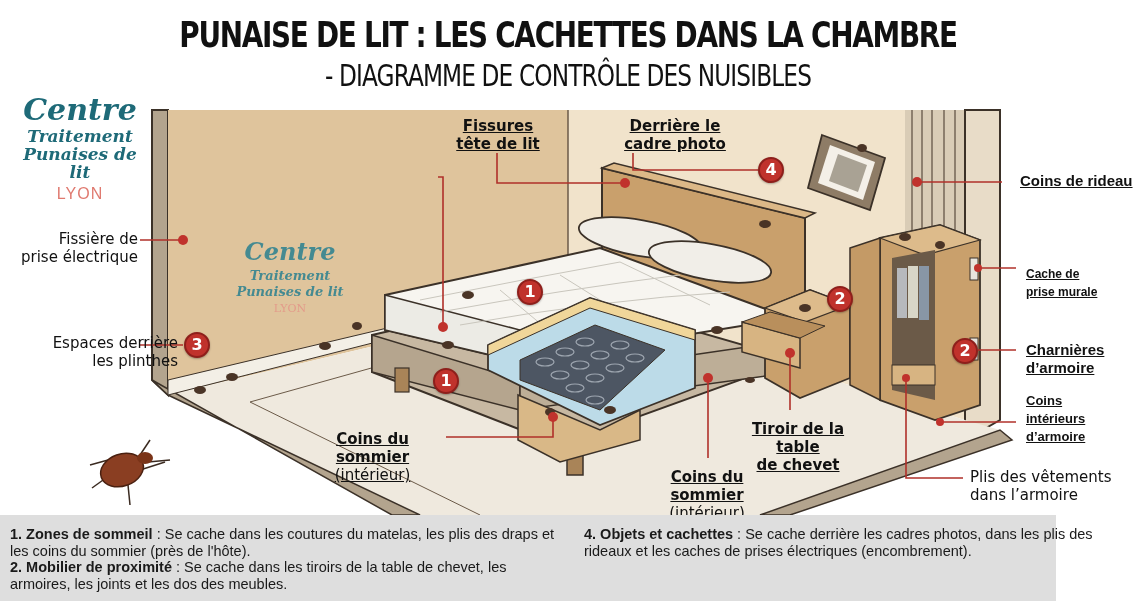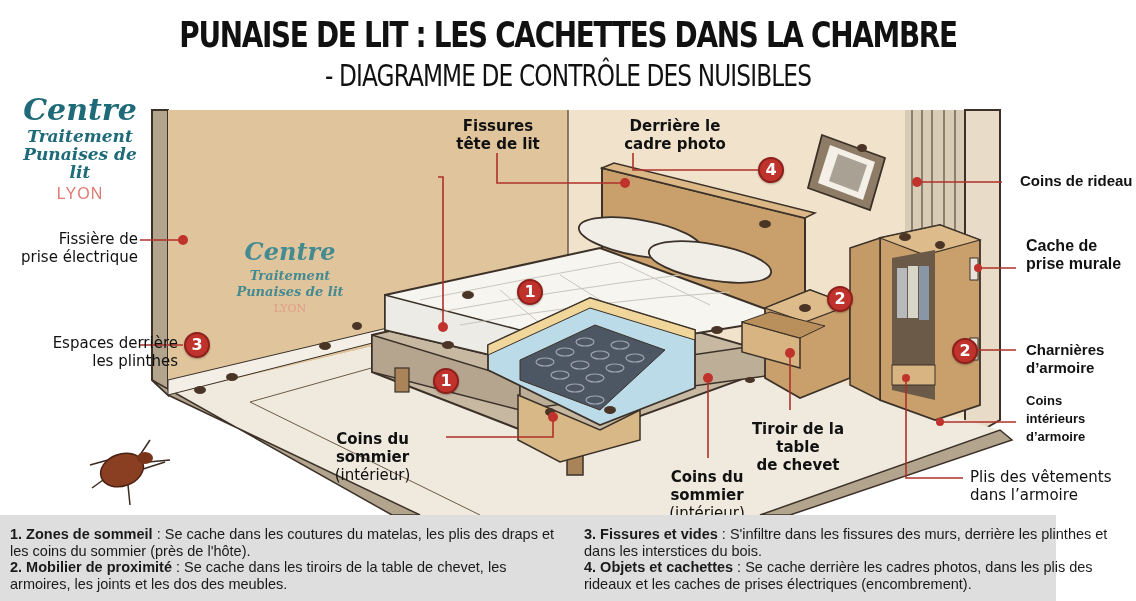--- a/index.html
+++ b/index.html
@@ -12,21 +12,21 @@
   .title-2 { top: 58px; font-size: 30px; letter-spacing: -1px; transform: scaleX(0.86); }
 
   .brand { position: absolute; text-align: center; font-family: "DejaVu Serif", serif; font-style: italic; color: #1e6a78; }
   .brand .b1 { font-size: 30px; font-weight: bold; }
   .brand .b2 { font-size: 17px; font-weight: bold; line-height: 18px; }
   .brand .b3 { font-family: "Liberation Sans", sans-serif; font-style: normal; color: #e07a70; font-size: 16px; letter-spacing: 1px; margin-top: 4px; }
 
   .scene { position: absolute; left: 0; top: 0; width: 1136px; height: 515px; }
 
   .lbl { position: absolute; font-family: "DejaVu Sans", sans-serif; font-size: 15px; line-height: 18px; color: #111; transform-origin: left top; }
-  .lbl.b { font-weight: bold; }
+  .lbl.b { font-weight: bold; text-decoration: underline; }
   .lbl.c { text-align: center; }
   .lbl.r { text-align: right; }
   .lbl .sub { font-weight: normal; }
 
   .marker { position: absolute; width: 26px; height: 26px; border-radius: 50%; background: #c0322c;
     border: 2px solid #8e1f1b; color: #fff; font-weight: bold; font-size: 16px; line-height: 22px; text-align: center;
     font-family: "DejaVu Sans", sans-serif; box-shadow: 0 1px 2px rgba(0,0,0,0.3); }
 
   .legend { position: absolute; left: 0; top: 515px; width: 1056px; height: 86px; background: #dedede; }
   .legend-col { position: absolute; top: 11px; font-family: "Liberation Sans", sans-serif; font-size: 14.5px; line-height: 16.5px; color: #1a1a1a; }
@@ -229,21 +229,21 @@
 
 <div class="lbl b c" style="left:262px; top:166px; width:180px;">
 </div>
 
 <div class="lbl b c" style="left:448px; top:117px; width:100px; white-space:pre-line;">Fissures
 tête de lit</div>
 <div class="lbl b c" style="left:615px; top:117px; width:120px; white-space:pre-line;">Derrière le
 cadre photo</div>
 
 <div class="lbl b" style="left:1020px; top:172px; width:116px; font-family:'Liberation Sans',sans-serif; font-size:15px;">Coins de rideau</div>
-<div class="lbl b" style="left:1026px; top:237px; width:110px; white-space:pre-line; font-family:'Liberation Sans',sans-serif; font-size:16px;">Cache de
+<div class="lbl b" style="left:1026px; top:265px; width:110px; white-space:pre-line; font-family:'Liberation Sans',sans-serif; font-size:12px;">Cache de
 prise murale</div>
 <div class="lbl b" style="left:1026px; top:341px; width:110px; white-space:pre-line; font-family:'Liberation Sans',sans-serif; font-size:15px;">Charnières
 d’armoire</div>
 <div class="lbl b" style="left:1026px; top:392px; width:110px; white-space:pre-line; font-family:'Liberation Sans',sans-serif; font-size:13px;">Coins
 intérieurs
 d’armoire</div>
 <div class="lbl" style="left:970px; top:468px; width:166px; white-space:pre-line;">Plis des vêtements
 dans l’armoire</div>
 
 <div class="lbl b c" style="left:728px; top:420px; width:140px; white-space:pre-line;text-align:center;">Tiroir de la table
@@ -258,16 +258,15 @@
   <div>Coins du sommier</div>
   <div class="sub">(intérieur)</div>
 </div>
 
 <div class="legend">
   <div class="legend-col" style="left:10px; width:555px;">
     <p><b>1. Zones de sommeil</b><span> : Se cache dans les coutures du matelas, les plis des draps et les coins du sommier (près de l'hôte).</span></p>
     <p><b>2. Mobilier de proximité</b><span> : Se cache dans les tiroirs de la table de chevet, les armoires, les joints et les dos des meubles.</span></p>
   </div>
   <div class="legend-col" style="left:584px; width:545px;">
-    <p><b>3. Fissures et vides</b><span> : S'infiltre dans les fissures des murs, derrière les plinthes et dans les interstices du bois.</span></p>
     <p><b>4. Objets et cachettes</b><span> : Se cache derrière les cadres photos, dans les plis des rideaux et les caches de prises électriques (encombrement).</span></p>
   </div>
 </div>
 
 </body></html>

